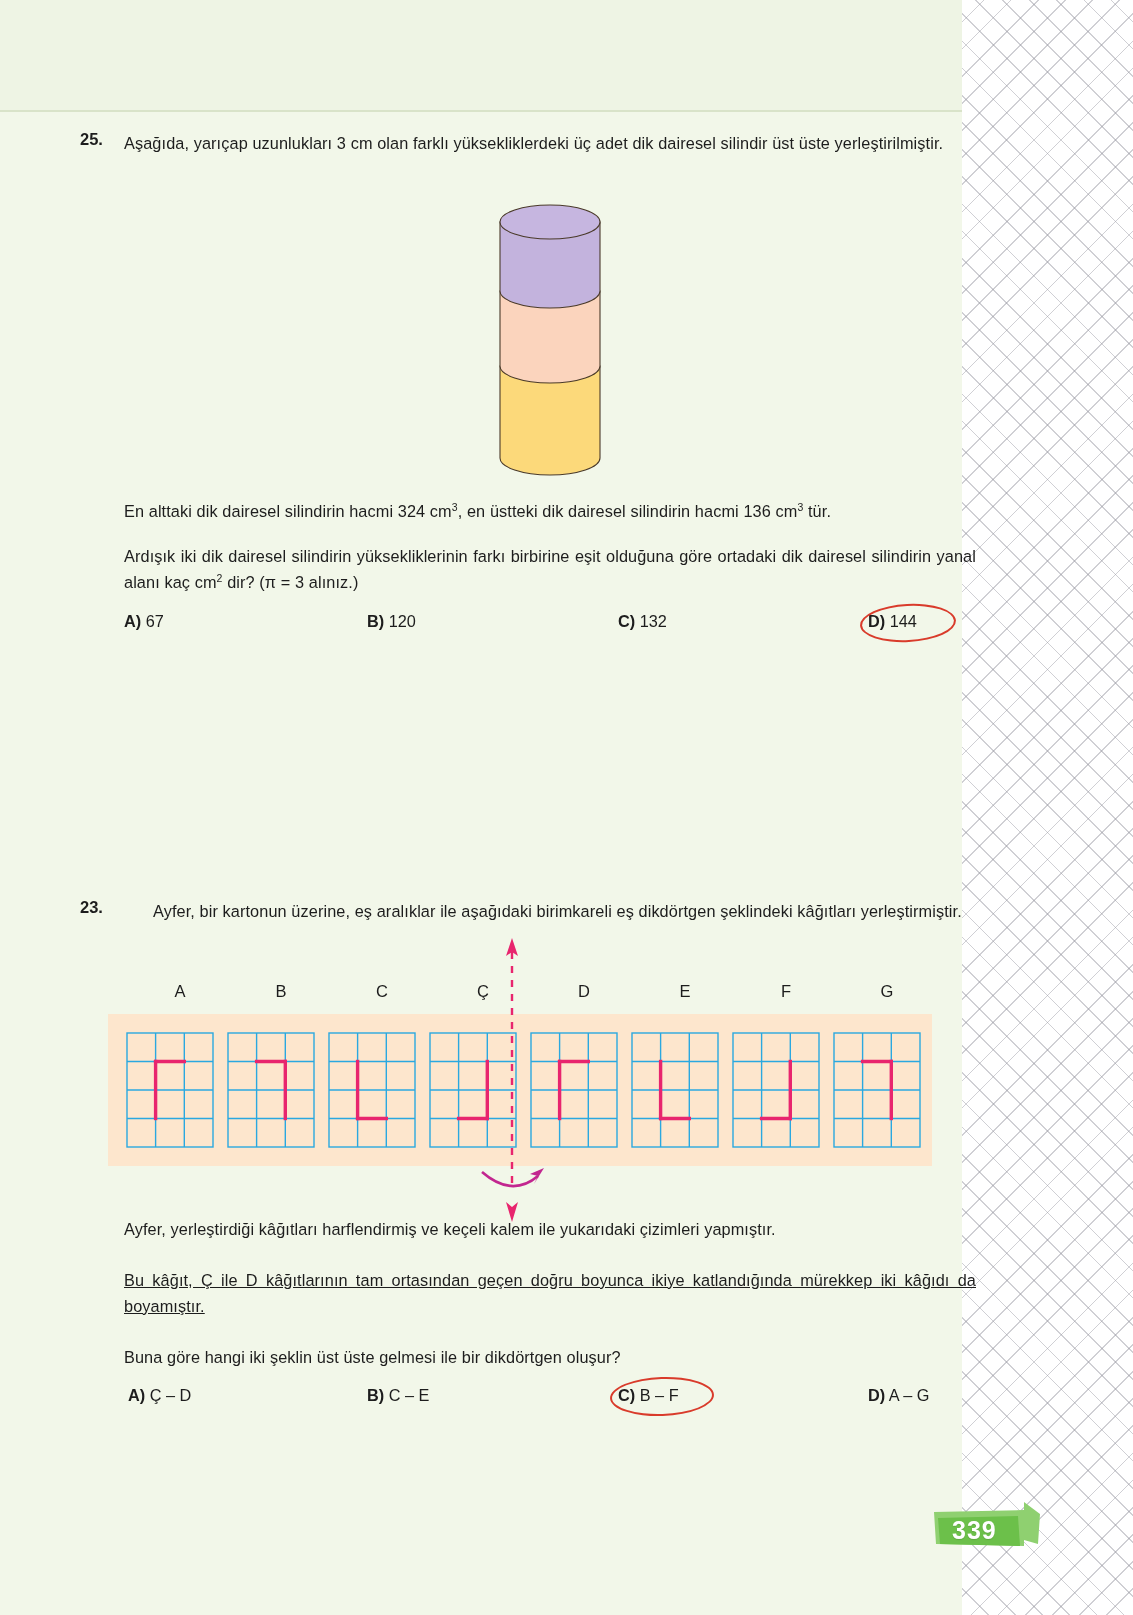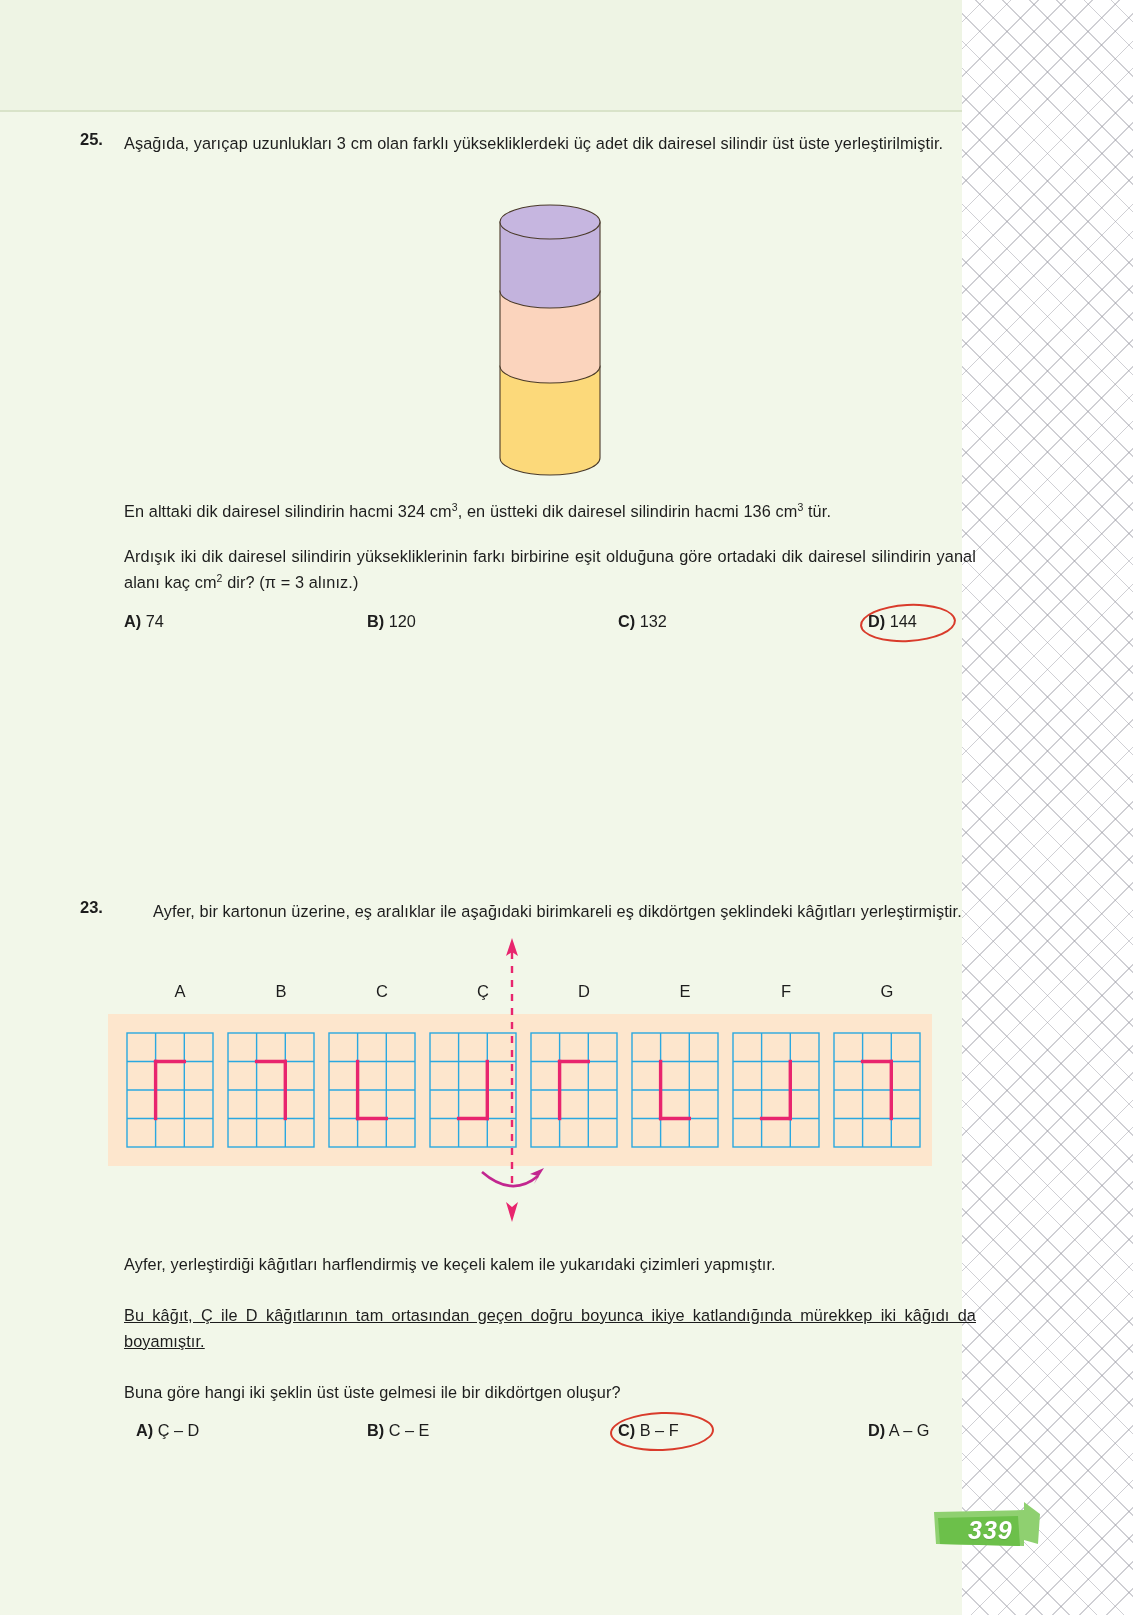--- a/index.html
+++ b/index.html
@@ -120,21 +120,21 @@
       <ellipse cx="60" cy="22" rx="50" ry="17" fill="#c6b6e0" stroke="#4a3a2a" stroke-width="1.1"></ellipse>
     </svg>
   </div>
 
   <div class="q-body" style="top:368px;">
     <p class="para" style="width:852px;"><span>En alttaki dik dairesel silindirin hacmi 324 cm</span><sup>3</sup><span>, en üstteki dik dairesel silindirin hacmi 136 cm</span><sup>3</sup><span> tür.</span></p>
 
     <p class="para" style="width:852px;margin-top:18px;"><span>Ardışık iki dik dairesel silindirin yüksekliklerinin farkı birbirine eşit olduğuna göre ortadaki dik dairesel silindirin yanal alanı kaç cm</span><sup>2</sup><span> dir? (π = 3 alınız.)</span></p>
 
     <div class="choices" style="margin-top:14px;">
-      <div class="choice" style="left:0px;"><b>A)</b> <span>74</span></div>
+      <div class="choice" style="left:0px;"><b>A)</b> <span>67</span></div>
       <div class="choice" style="left:243px;"><b>B)</b> <span>120</span></div>
       <div class="choice" style="left:494px;"><b>C)</b> <span>132</span></div>
       <div class="choice" style="left:744px;"><b>D)</b> <span>144</span></div>
       <div class="ellipse" style="left:736px;top:-8px;width:92px;height:34px;transform:rotate(-3deg);"></div>
     </div>
   </div>
 </div>
 
 <div class="q-block" style="left:80px;top:898px;width:880px;">
 
@@ -300,33 +300,33 @@
         <line x1="40" y1="16" x2="40" y2="248" stroke="#e8256e" stroke-width="2.4" stroke-dasharray="7 7"></line>
         <path d="M40,2 L34,20 L40,16 L46,20 Z" fill="#e8256e"></path>
         <path d="M40,286 L34,266 L40,271 L46,266 Z" fill="#e8256e"></path>
         <path d="M10,236 Q40,262 66,240" stroke="#c2268f" stroke-width="2.6" fill="none"></path>
         <path d="M72,232 L62,248 L66,240 L58,238 Z" fill="#c2268f"></path>
       </svg>
     </div>
   </div>
 
   <div class="q-body" style="top:318px;">
-    <p class="para nojust" style="width:852px;margin-top:35px;">Ayfer, yerleştirdiği kâğıtları harflendirmiş ve keçeli kalem ile yukarıdaki çizimleri yapmıştır.</p>
+    <p class="para nojust" style="width:852px;">Ayfer, yerleştirdiği kâğıtları harflendirmiş ve keçeli kalem ile yukarıdaki çizimleri yapmıştır.</p>
     <p class="para" style="width:852px;margin-top:24px;text-decoration:underline;">Bu kâğıt, Ç ile D kâğıtlarının tam ortasından geçen doğru boyunca ikiye katlandığında mürekkep iki kâğıdı da boyamıştır.</p>
     <p class="para nojust" style="width:852px;margin-top:24px;">Buna göre hangi iki şeklin üst üste gelmesi ile bir dikdörtgen oluşur?</p>
 
     <div class="choices" style="margin-top:14px;">
-      <div class="choice" style="left:12px;"><b>A)</b> <span>Ç – D</span></div>
+      <div class="choice" style="left:4px;"><b>A)</b> <span>Ç – D</span></div>
       <div class="choice" style="left:243px;"><b>B)</b> <span>C – E</span></div>
       <div class="choice" style="left:494px;"><b>C)</b> <span>B – F</span></div>
       <div class="choice" style="left:744px;"><b>D)</b> <span>A – G</span></div>
       <div class="ellipse" style="left:486px;top:-9px;width:100px;height:35px;transform:rotate(-2deg);"></div>
     </div>
   </div>
 </div>
 
 <div class="pagetab" style="left:932px;top:1500px;">
   <svg width="120" height="56" viewBox="0 0 120 56">
     <path d="M2,12 L92,10 L92,2 L108,14 L106,44 L92,40 L92,46 L4,44 Z" fill="#8fd070"></path>
     <path d="M6,18 L86,16 L88,46 L8,44 Z" fill="#6cc04a"></path>
   </svg>
-  <div class="pagenum" style="left:36px;top:16px;font-style:italic;">339</div>
+  <div class="pagenum" style="left:20px;top:16px;">339</div>
 </div>
 
 </body></html>

